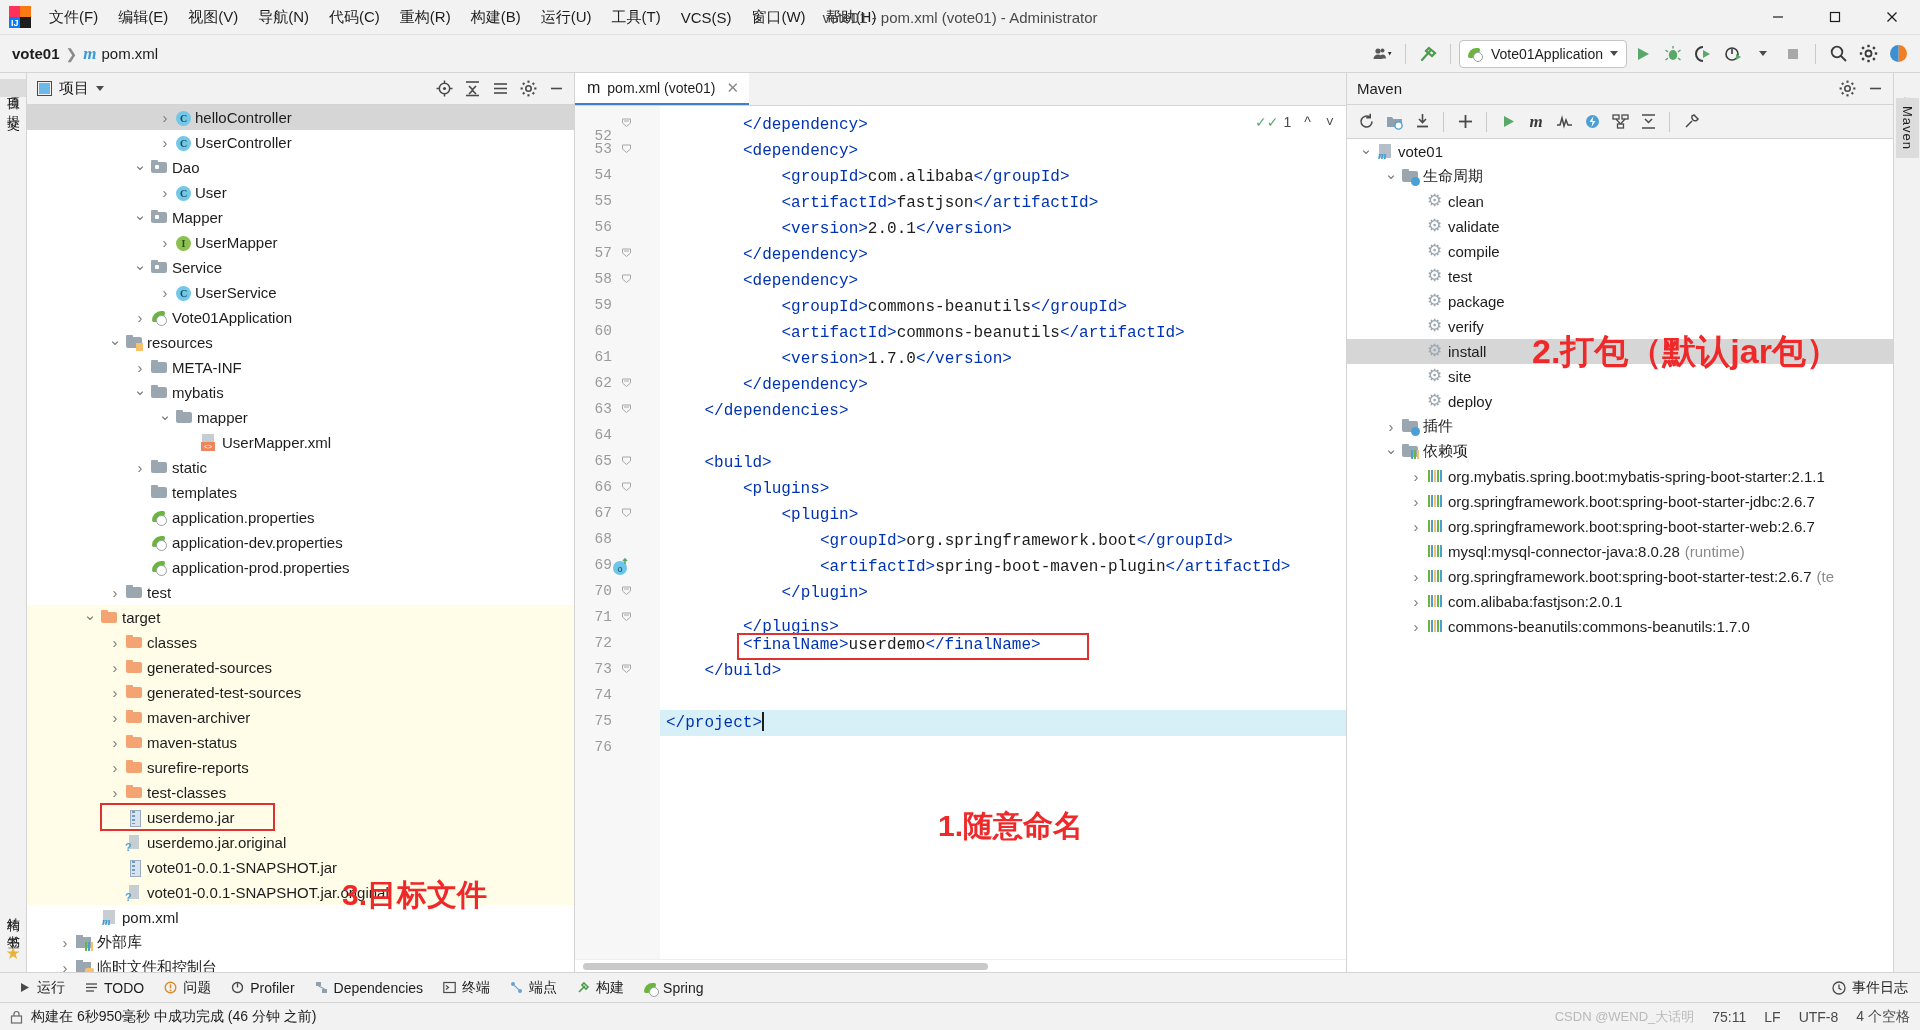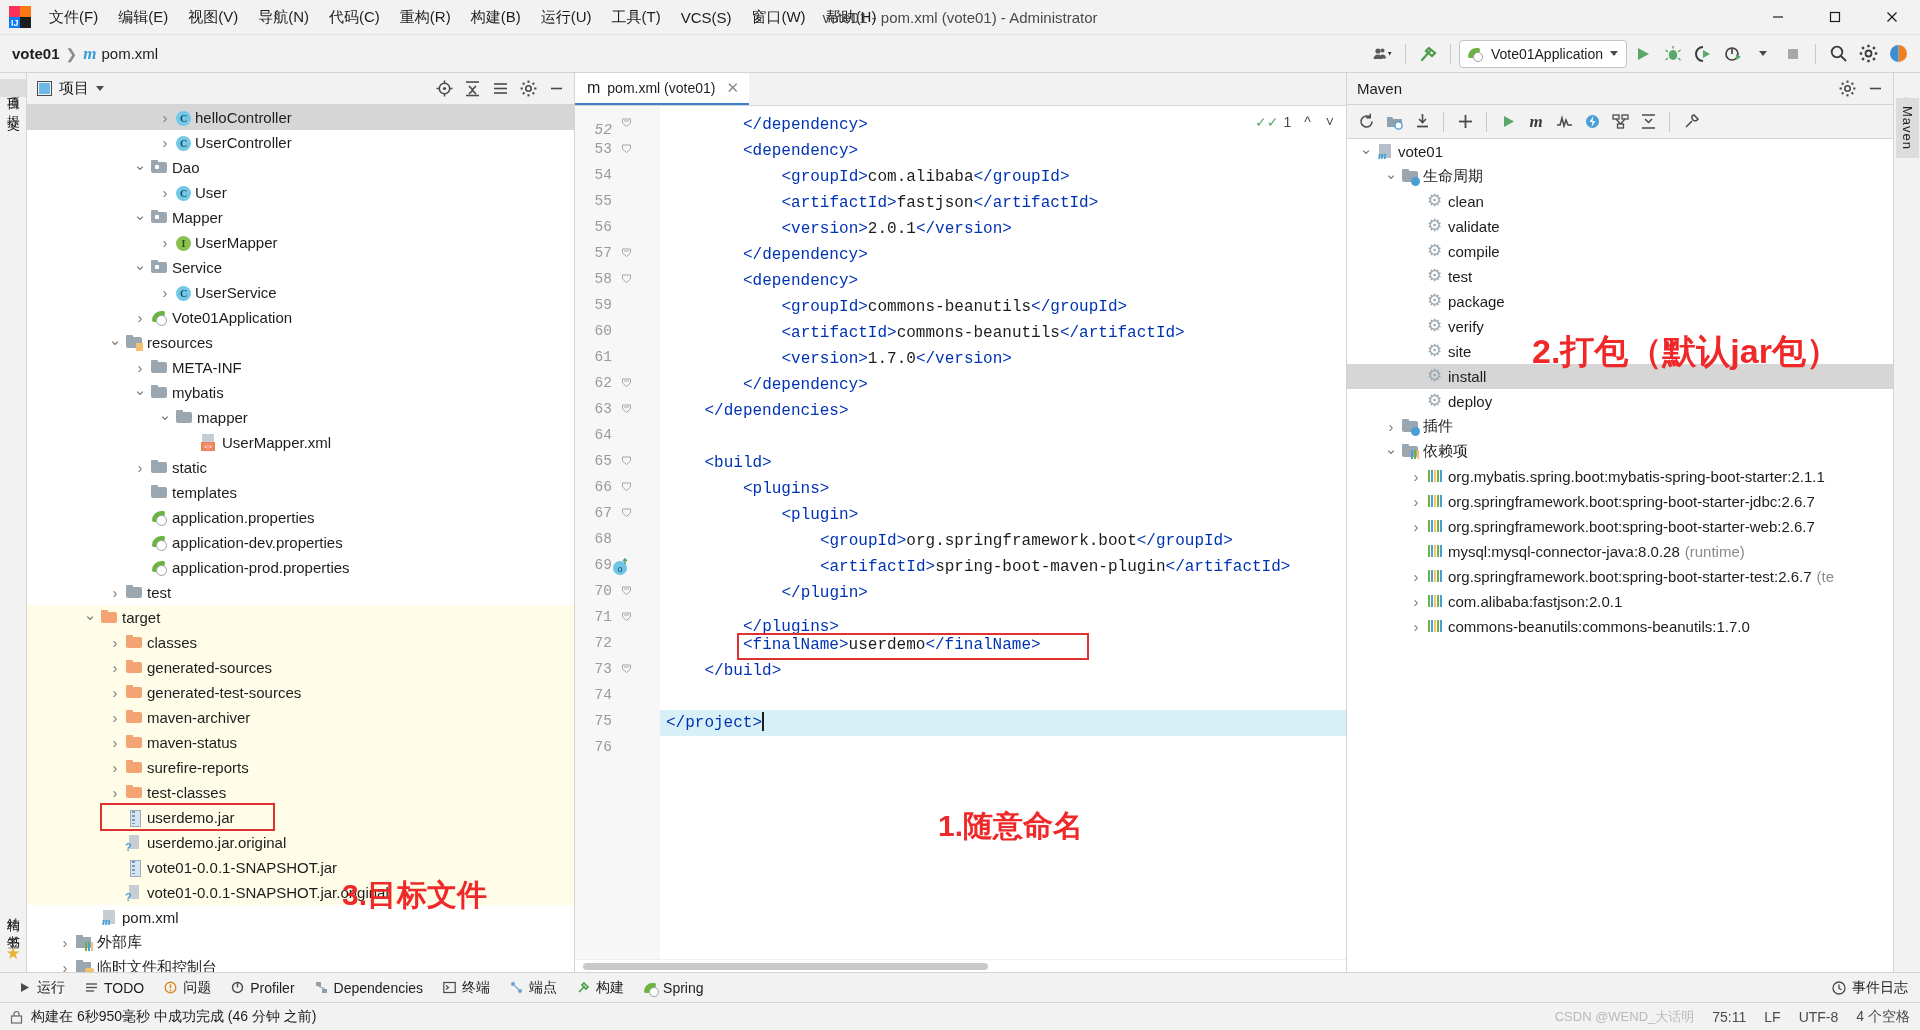--- a/index.html
+++ b/index.html
@@ -586,21 +586,21 @@
     <div class="editor">
       <div class="tabrow">
         <div class="etab">
           <span class="m-ico" style="font-size:16px;margin:0;">m</span>
           <span>pom.xml (vote01)</span>
           <span class="x">✕</span>
         </div>
       </div>
       <div class="edbody">
         <div class="gutter" id="gutter">
-            <div class="gnum" style="top: 16px; font-style: italic;">52</div>
+            <div class="gnum" style="top: 22px;">52</div>
             <div class="fold" style="top: 11px;"><svg width="11" height="11" viewBox="0 0 11 11">
                 <path d="M1.5 2 h8 v4 l-4 3.5 l-4 -3.5 z" fill="none" stroke="#a7a7a7" stroke-width="1"></path>
                 <line x1="3" y1="4" x2="8" y2="4" stroke="#a7a7a7" stroke-width="1"></line>
               </svg></div>
             <div class="gnum" style="top: 35px;">53</div>
             <div class="fold" style="top: 37px;"><svg width="11" height="11" viewBox="0 0 11 11">
                 <path d="M1.5 2 h8 v4 l-4 3.5 l-4 -3.5 z" fill="none" stroke="#a7a7a7" stroke-width="1"></path>
               </svg></div>
             <div class="gnum" style="top: 61px;">54</div>
             <div class="gnum" style="top: 87px;">55</div>
@@ -840,29 +840,29 @@
           <div class="mrow" style="padding-left: 62px;">
             <span class="arrow empty"></span>
             <span class="ico gearsm" style="margin-left: 4px;"></span>
             <span class="tlabel">package</span>
           </div>
           <div class="mrow" style="padding-left: 62px;">
             <span class="arrow empty"></span>
             <span class="ico gearsm" style="margin-left: 4px;"></span>
             <span class="tlabel">verify</span>
           </div>
+          <div class="mrow sel" style="padding-left: 62px;">
+            <span class="arrow empty"></span>
+            <span class="ico gearsm" style="margin-left: 4px;"></span>
+            <span class="tlabel">install</span>
+          </div>
           <div class="mrow" style="padding-left: 62px;">
             <span class="arrow empty"></span>
             <span class="ico gearsm" style="margin-left: 4px;"></span>
             <span class="tlabel">site</span>
-          </div>
-          <div class="mrow sel" style="padding-left: 62px;">
-            <span class="arrow empty"></span>
-            <span class="ico gearsm" style="margin-left: 4px;"></span>
-            <span class="tlabel">install</span>
           </div>
           <div class="mrow" style="padding-left: 62px;">
             <span class="arrow empty"></span>
             <span class="ico gearsm" style="margin-left: 4px;"></span>
             <span class="tlabel">deploy</span>
           </div>
           <div class="mrow" style="padding-left: 37px;">
             <span class="arrow" style="font-size: 15px;">›</span>
             <span class="ico folder gear" style="margin-left: 4px;">
               <span class="g"></span>

